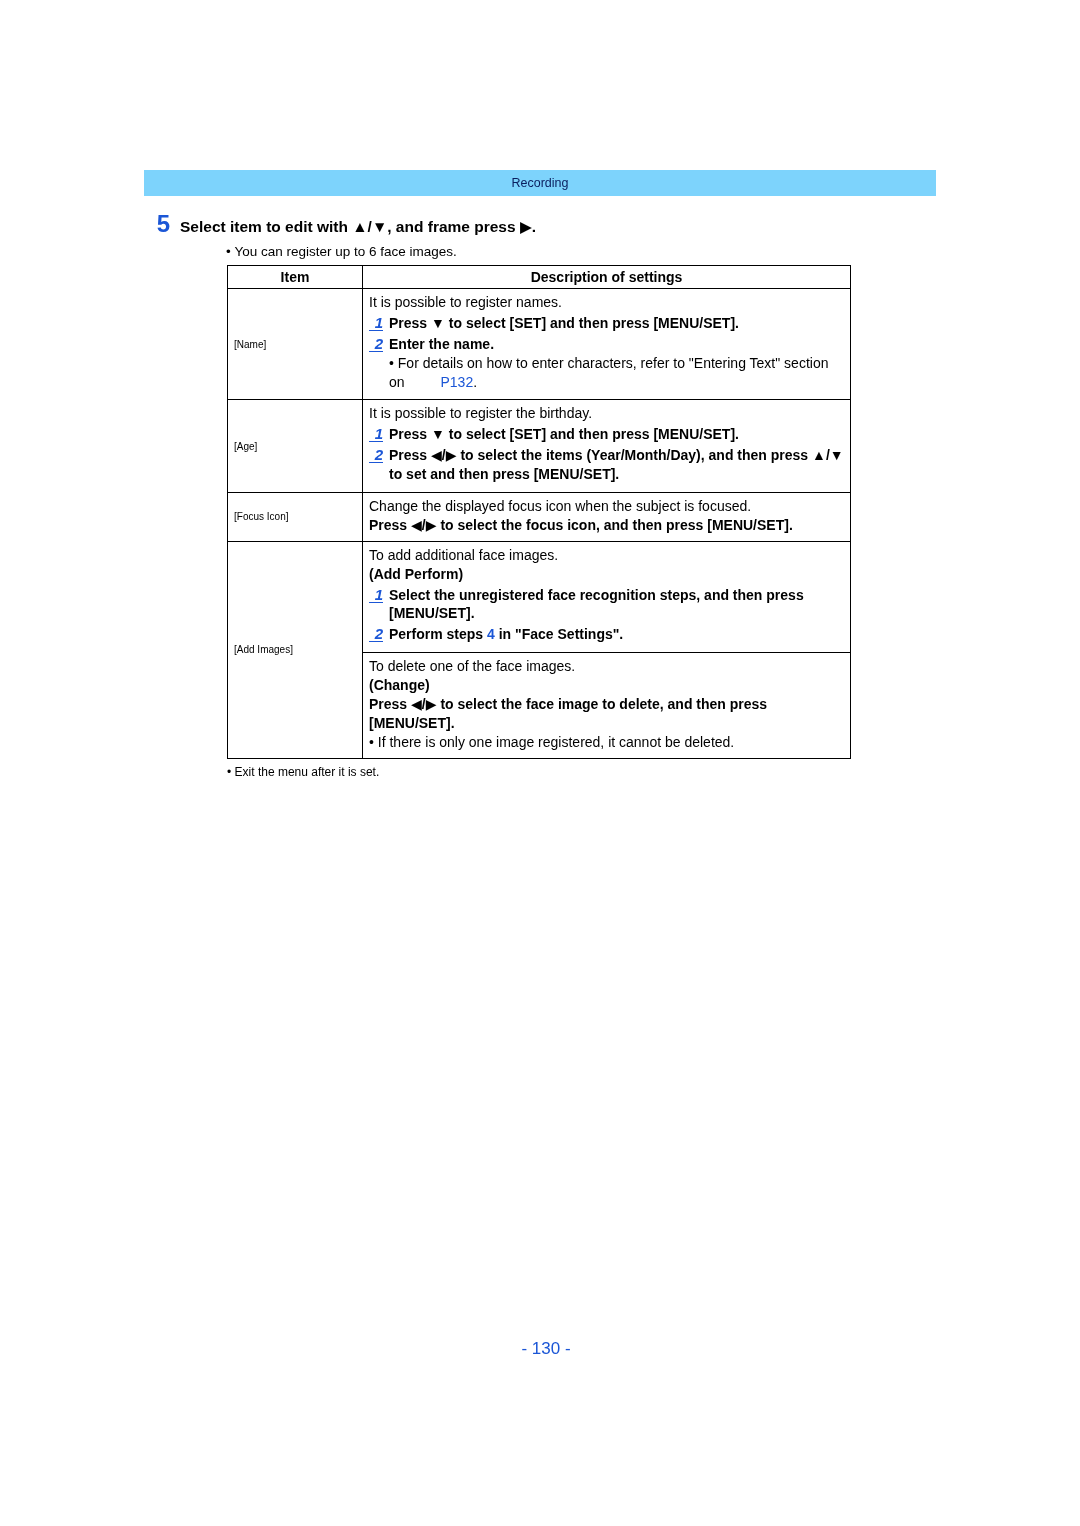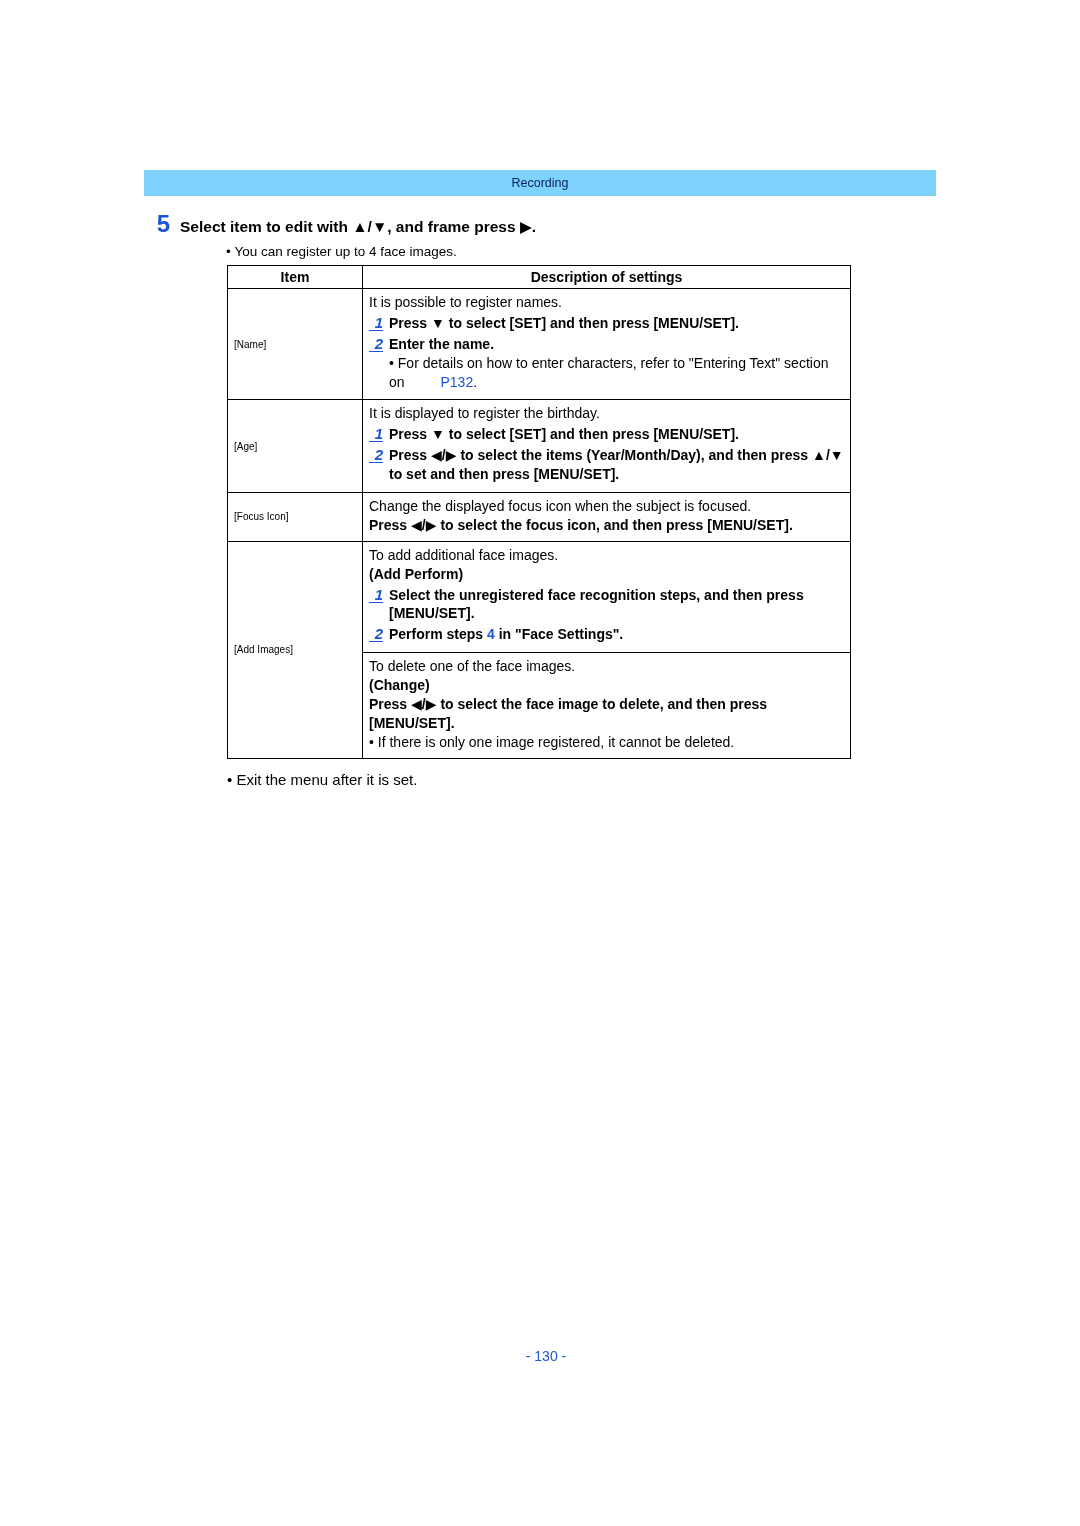--- a/index.html
+++ b/index.html
@@ -111,26 +111,26 @@
   }
   .link {
     color: #1b56d6;
     padding-left: 32px;
   }
   .plain {
     font-weight: bold;
   }
   .after-note {
     margin-left: 83px;
-    font-size: 15px;
-    margin-top: 12px;
+    font-size: 12px;
+    margin-top: 6px;
   }
   .page-num {
     text-align: center;
-    font-size: 14px;
+    font-size: 17px;
     color: #1b56d6;
     margin-top: 560px;
     padding-bottom: 20px;
     margin-left: 12px;
   }
   .colnum-ref {
     color: #1b56d6;
     font-weight: bold;
   }
 </style>
@@ -142,21 +142,21 @@
 
   <div class="content">
     <div class="step-row">
       <div class="step-num">5</div>
       <div class="step-text">
         <span>Select item to edit with </span><span class="unicode-tri-up"></span><span>/</span><span class="unicode-tri-down"></span><span>, and frame press </span><span class="unicode-tri-right"></span><span>.</span>
       </div>
     </div>
 
     <div class="subnote">
-      <span>•&nbsp;</span><span>You can register up to 4 face images.</span>
+      <span>•&nbsp;</span><span>You can register up to 6 face images.</span>
     </div>
 
     <table class="settings">
       <tbody>
           <tr>
         <th>Item</th>
         <th>Description of settings</th>
       </tr>
 
       <tr>
@@ -177,21 +177,21 @@
                 <span>•&nbsp;</span><span>For details on how to enter characters, refer to "Entering Text" section on </span><span class="link">P132</span><span>.</span>
               </div>
             </div>
           </div>
         </td>
       </tr>
 
       <tr>
         <td class="item-col">[Age]</td>
         <td class="desc-col">
-          <div>It is displayed to register the birthday.</div>
+          <div>It is possible to register the birthday.</div>
           <div class="step-inline">
             <div class="step-inline-num">1</div>
             <div class="step-inline-body">
               <span>Press </span><span class="unicode-tri-down noset"></span><span> to select [SET] and then press [MENU/SET].</span>
             </div>
           </div>
           <div class="step-inline">
             <div class="step-inline-num">2</div>
             <div class="step-inline-body">
               <span>Press </span><span class="unicode-tri-left noset"></span><span>/</span><span class="unicode-tri-right noset"></span><span> to select the items (Year/Month/Day), and then press </span><span class="unicode-tri-up noset"></span><span>/</span><span class="unicode-tri-down noset"></span><span> to set and then press [MENU/SET].</span>

